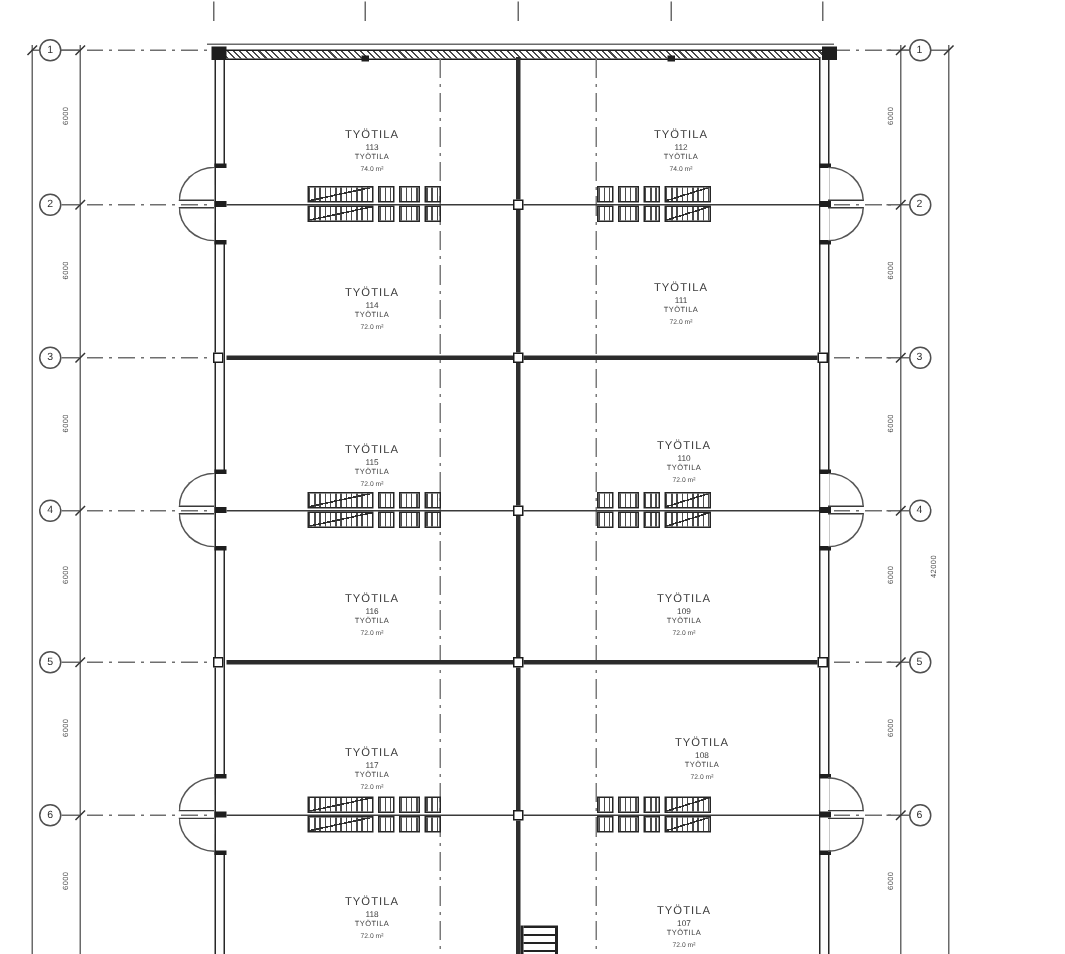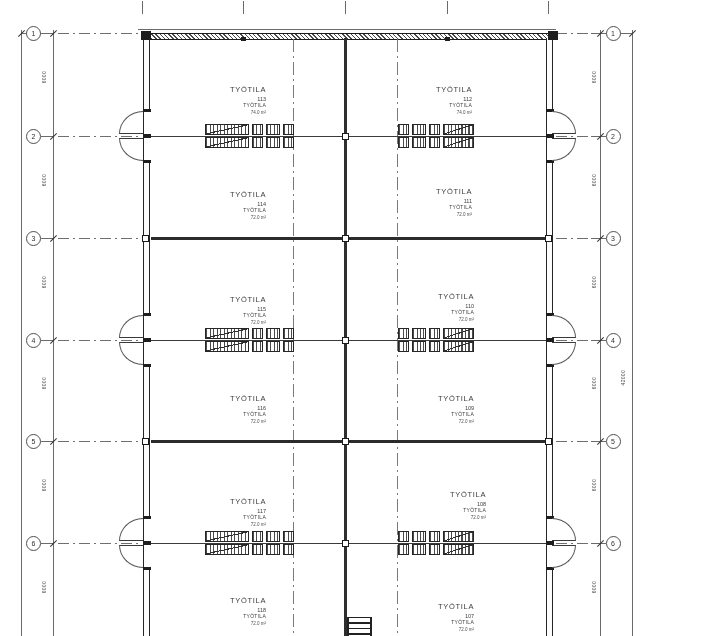--- a/index.html
+++ b/index.html
@@ -37,21 +37,21 @@
   .door.ld{border-bottom:1px solid #555;border-left:1px solid #555;border-top:1px solid #3a3a3a;border-radius:0 0 0 100%;}
   .door.ru{border-top:1px solid #555;border-right:1px solid #555;border-bottom:1px solid #3a3a3a;border-radius:0 100% 0 0;}
   .door.rd{border-bottom:1px solid #555;border-right:1px solid #555;border-top:1px solid #3a3a3a;border-radius:0 0 100% 0;}
   
   .bubble{position:absolute;width:15px;height:15px;border:1px solid #4f4f4f;border-radius:50%;
     background:#fff;display:flex;align-items:center;justify-content:center;
     font-size:7px;line-height:1;color:#2f2f2f;box-sizing:border-box;}
   .vtext{position:absolute;writing-mode:vertical-rl;transform:rotate(180deg);
     font-size:5px;letter-spacing:.3px;color:#4a4a4a;white-space:nowrap;}
   
-  .room{position:absolute;transform:translateX(-50%);text-align:right;color:#3c3c3c;white-space:nowrap;}
+  .room{position:absolute;transform:translateX(-50%);text-align:center;color:#3c3c3c;white-space:nowrap;}
   .room-title{font-size:7.5px;letter-spacing:.7px;}
   .room-number{font-size:5.5px;margin-top:2px;}
   .room-sub{font-size:5px;letter-spacing:.3px;}
   .room-area{font-size:4.5px;margin-top:1.5px;color:#4f4f4f;}
   
   .ladder{position:absolute;border-left:2px solid #222;border-right:2px solid #222;
     background:repeating-linear-gradient(180deg,#222 0 1.5px,transparent 1.5px 5.5px);}
 </style>
 </head>
 <body>

